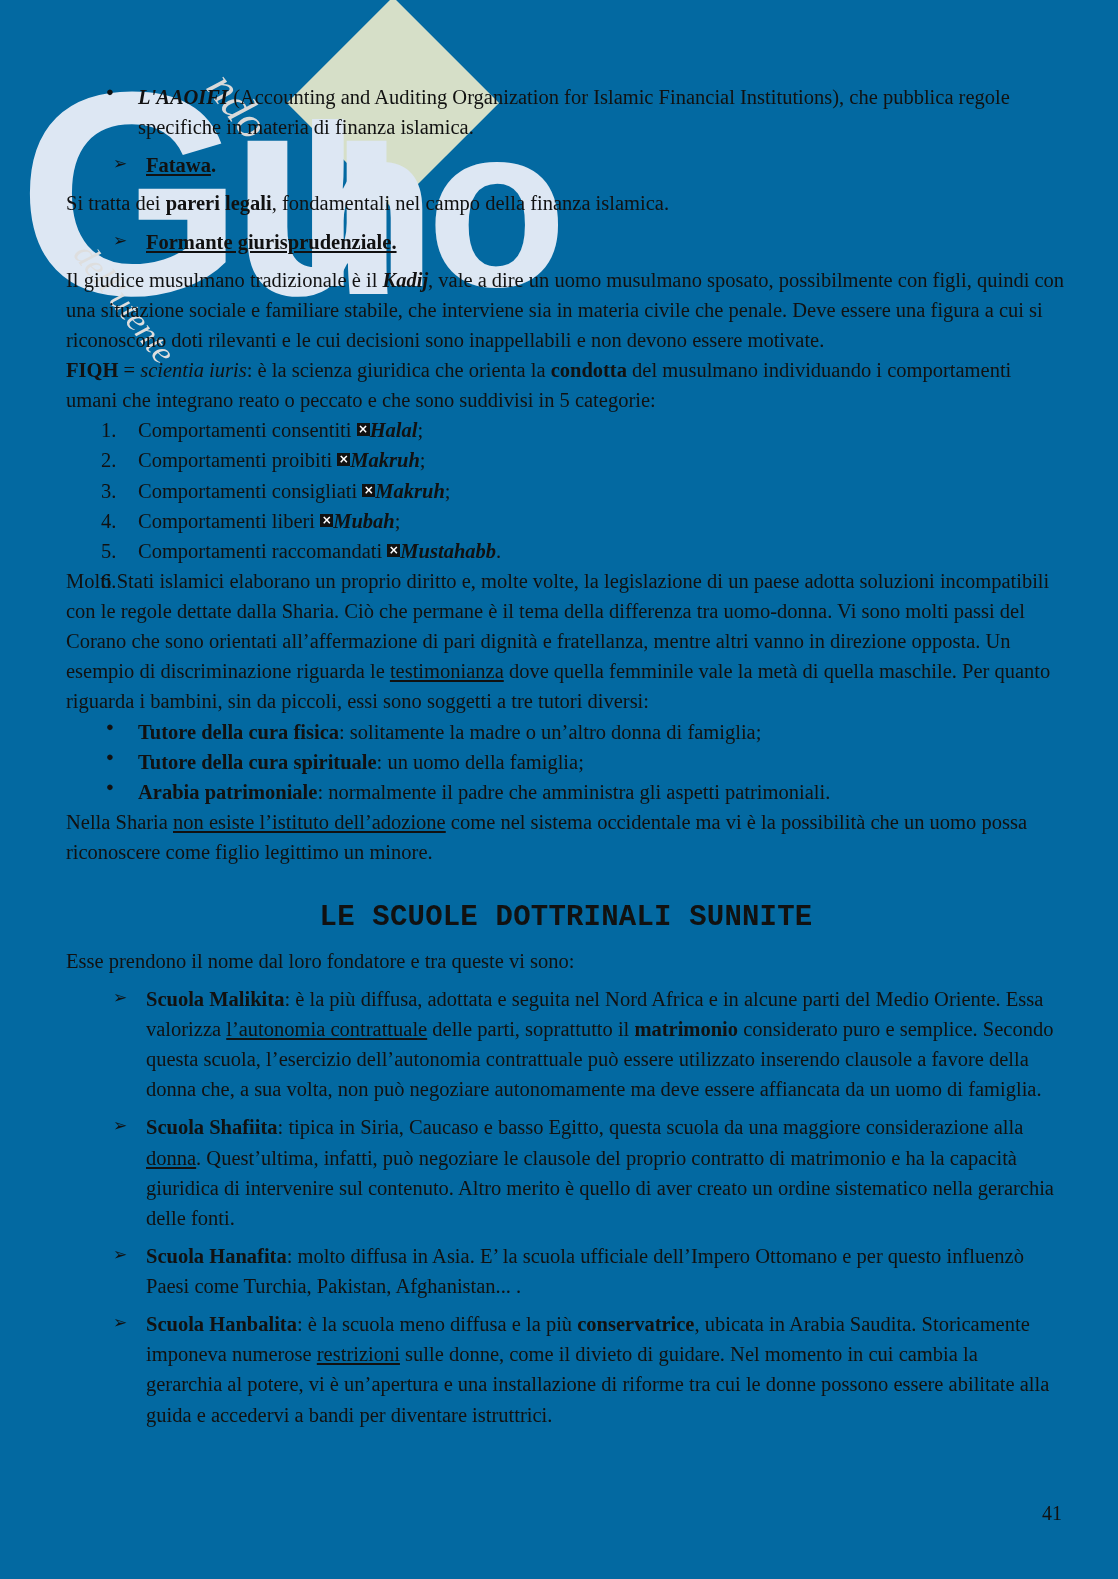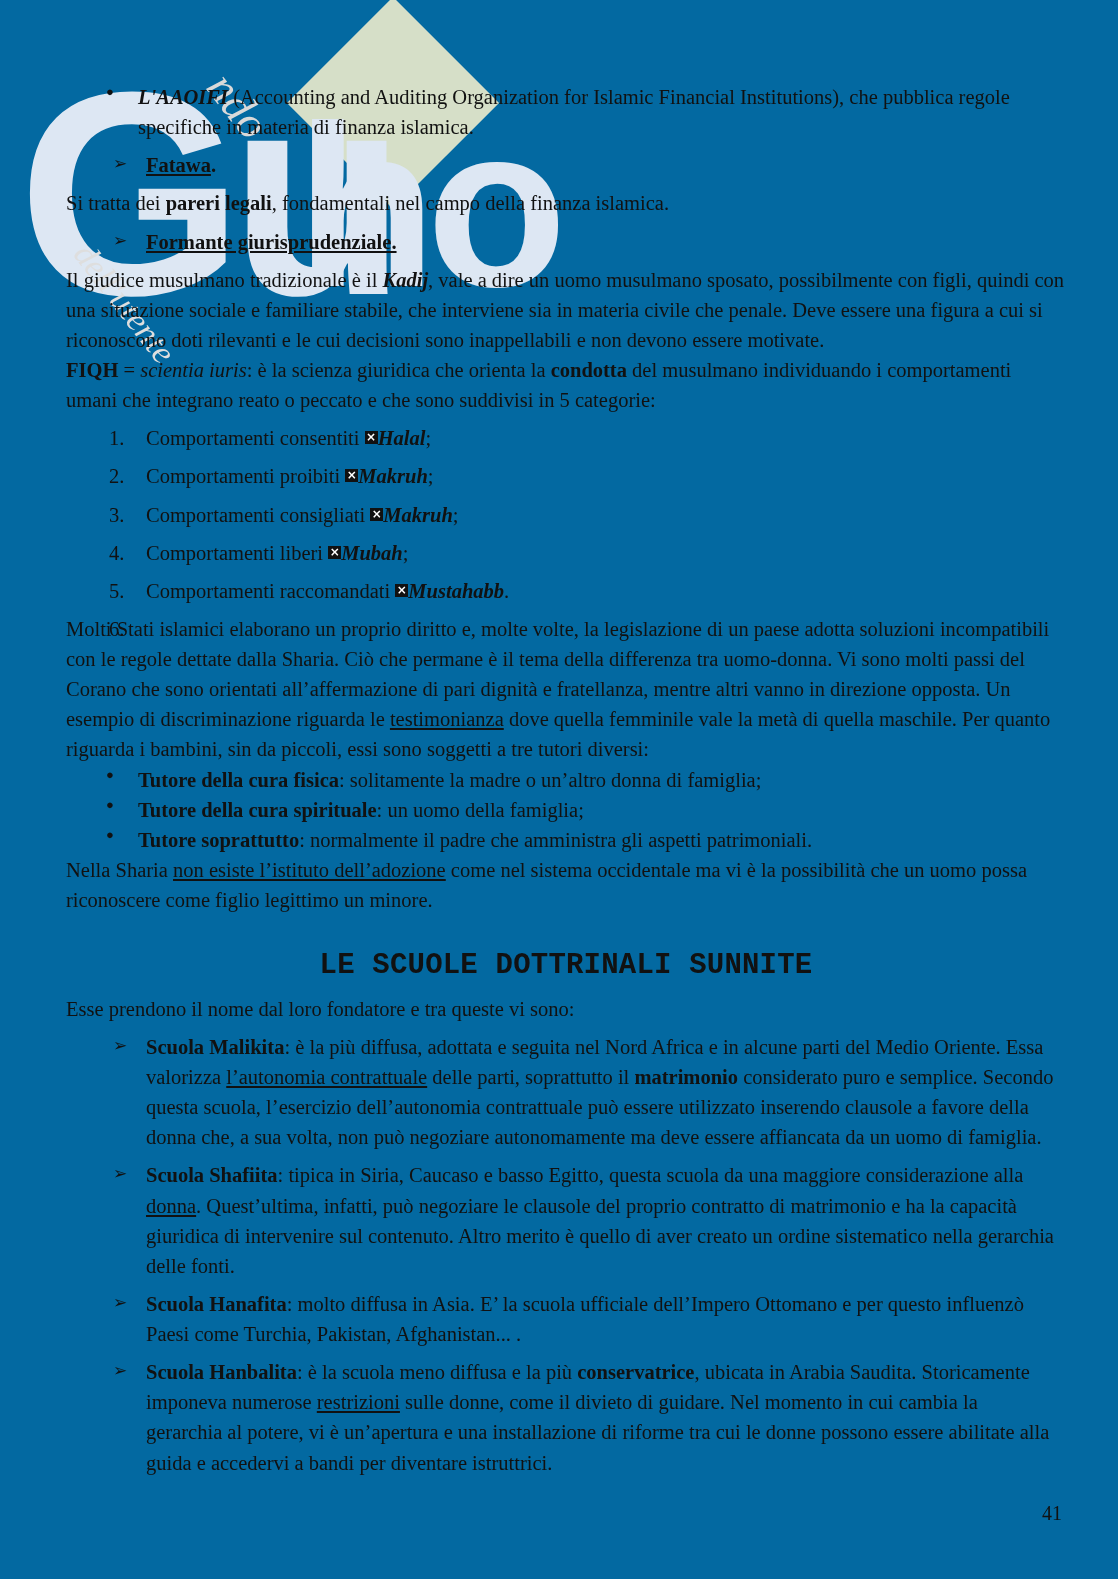--- a/index.html
+++ b/index.html
@@ -139,21 +139,21 @@
     font-family: "DejaVu Sans", sans-serif;
     color: #111;
   }
 
   ol.num {
     counter-reset: nitem;
   }
   ol.num > li {
     position: relative;
     padding-left: 72px;
-    margin: 8px;
+    margin: 0;
     line-height: 1.47;
     counter-increment: nitem;
   }
   ol.num > li::before {
     content: counter(nitem) ".";
     position: absolute;
     left: 35px;
     top: 0;
     width: 28px;
     text-align: left;
@@ -250,21 +250,21 @@
       <li><span>Comportamenti liberi </span><span class="missing-glyph"></span><span class="bi">Mubah</span><span>;</span></li>
       <li><span>Comportamenti raccomandati </span><span class="missing-glyph"></span><span class="bi">Mustahabb</span><span>.</span></li>
       <li><span></span></li>
     </ol>
 
     <p class="body"><span>Molti Stati islamici elaborano un proprio diritto e, molte volte, la legislazione di un paese adotta soluzioni incompatibili con le regole dettate dalla Sharia. Ciò che permane è il tema della differenza tra uomo-donna. Vi sono molti passi del Corano che sono orientati all’affermazione di pari dignità e fratellanza, mentre altri vanno in direzione opposta. Un esempio di discriminazione riguarda le </span><span class="u">testimonianza</span><span> dove quella femminile vale la metà di quella maschile. Per quanto riguarda i bambini, sin da piccoli, essi sono soggetti a tre tutori diversi:</span></p>
 
     <ul class="disc">
       <li><span class="b">Tutore della cura fisica</span><span>: solitamente la madre o un’altro donna di famiglia;</span></li>
       <li><span class="b">Tutore della cura spirituale</span><span>: un uomo della famiglia;</span></li>
-      <li><span class="b">Tutore soprattutto</span><span>: normalmente il padre che amministra gli aspetti patrimoniali.</span></li>
+      <li><span class="b">Arabia patrimoniale</span><span>: normalmente il padre che amministra gli aspetti patrimoniali.</span></li>
     </ul>
 
     <p class="body"><span>Nella Sharia </span><span class="u">non esiste l’istituto dell’adozione</span><span> come nel sistema occidentale ma vi è la possibilità che un uomo possa riconoscere come figlio legittimo un minore.</span></p>
 
     <h1 class="section-title">LE SCUOLE DOTTRINALI SUNNITE</h1>
 
     <p class="body">Esse prendono il nome dal loro fondatore e tra queste vi sono:</p>
 
     <ul class="arrow">
       <li><span class="b">Scuola Malikita</span><span>: è la più diffusa, adottata e seguita nel Nord Africa e in alcune parti del Medio Oriente. Essa valorizza </span><span class="u">l’autonomia contrattuale</span><span> delle parti, soprattutto il </span><span class="b">matrimonio</span><span> considerato puro e semplice. Secondo questa scuola, l’esercizio dell’autonomia contrattuale può essere utilizzato inserendo clausole a favore della donna che, a sua volta, non può negoziare autonomamente ma deve essere affiancata da un uomo di famiglia.</span></li>

